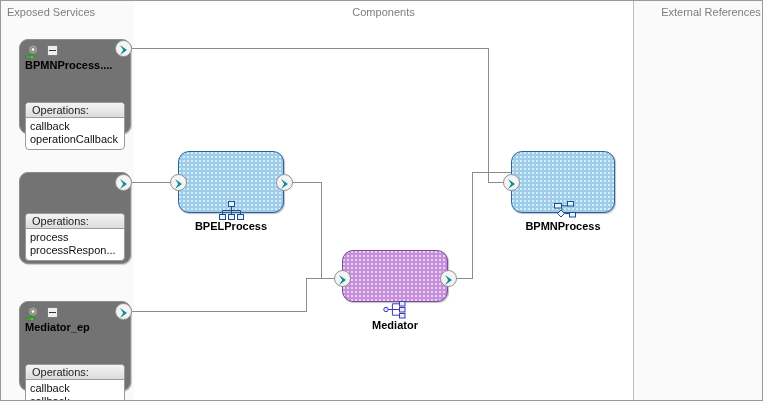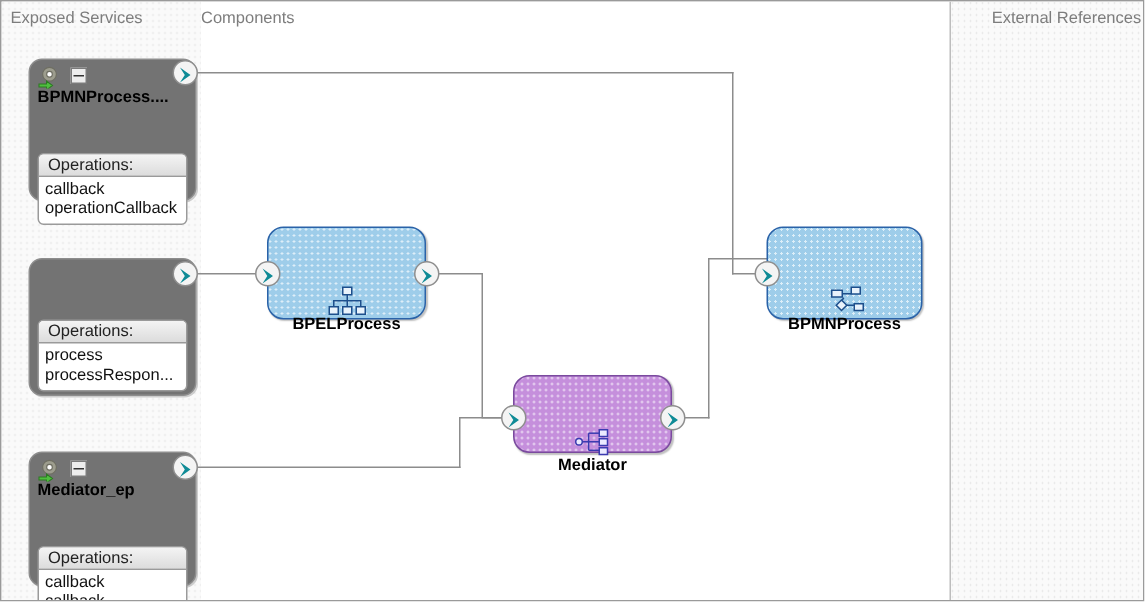--- a/index.html
+++ b/index.html
@@ -33,21 +33,21 @@
   .lane-center{
     position:absolute;top:0;bottom:0;left:133px;width:499px;
     background:#ffffff;
   }
   .lane-title{
     position:absolute;top:5px;
     font-size:11px;color:#7d7d7d;
     white-space:nowrap;
   }
   .t-left{left:6px;}
-  .t-center{left:133px;width:499px;}
+  .t-center{left:133px;width:499px;text-align:center;}
   .t-right{left:632px;width:156px;text-align:center;}
 
   
   .wire{position:absolute;background:#8c8c8c;}
   .wire.h{height:1px;}
   .wire.v{width:1px;}
 
   
   .port{
     position:absolute;width:17px;height:17px;border-radius:50%;
@@ -112,21 +112,21 @@
   .comp.blue{
     border:1px solid #2a62a8;
     background-color:#9ecdea;
   }
   .comp.purple{
     border:1px solid #7a4a9e;
     background-color:#c58fdc;
   }
   .comp-inner{
     position:absolute;inset:0;border-radius:10px;
-    display:flex;flex-direction:column;align-items:center;justify-content:center;margin-top:48px;
+    display:flex;flex-direction:column;align-items:center;justify-content:space-between;margin-top:48px;
   }
   .comp-icon{height:22px;display:flex;align-items:center;justify-content:center;}
   .comp-label{
     font-size:11px;font-weight:bold;color:#000;
     margin-top:-2px;white-space:nowrap;
   }
 </style>
 </head>
 <body>
 

